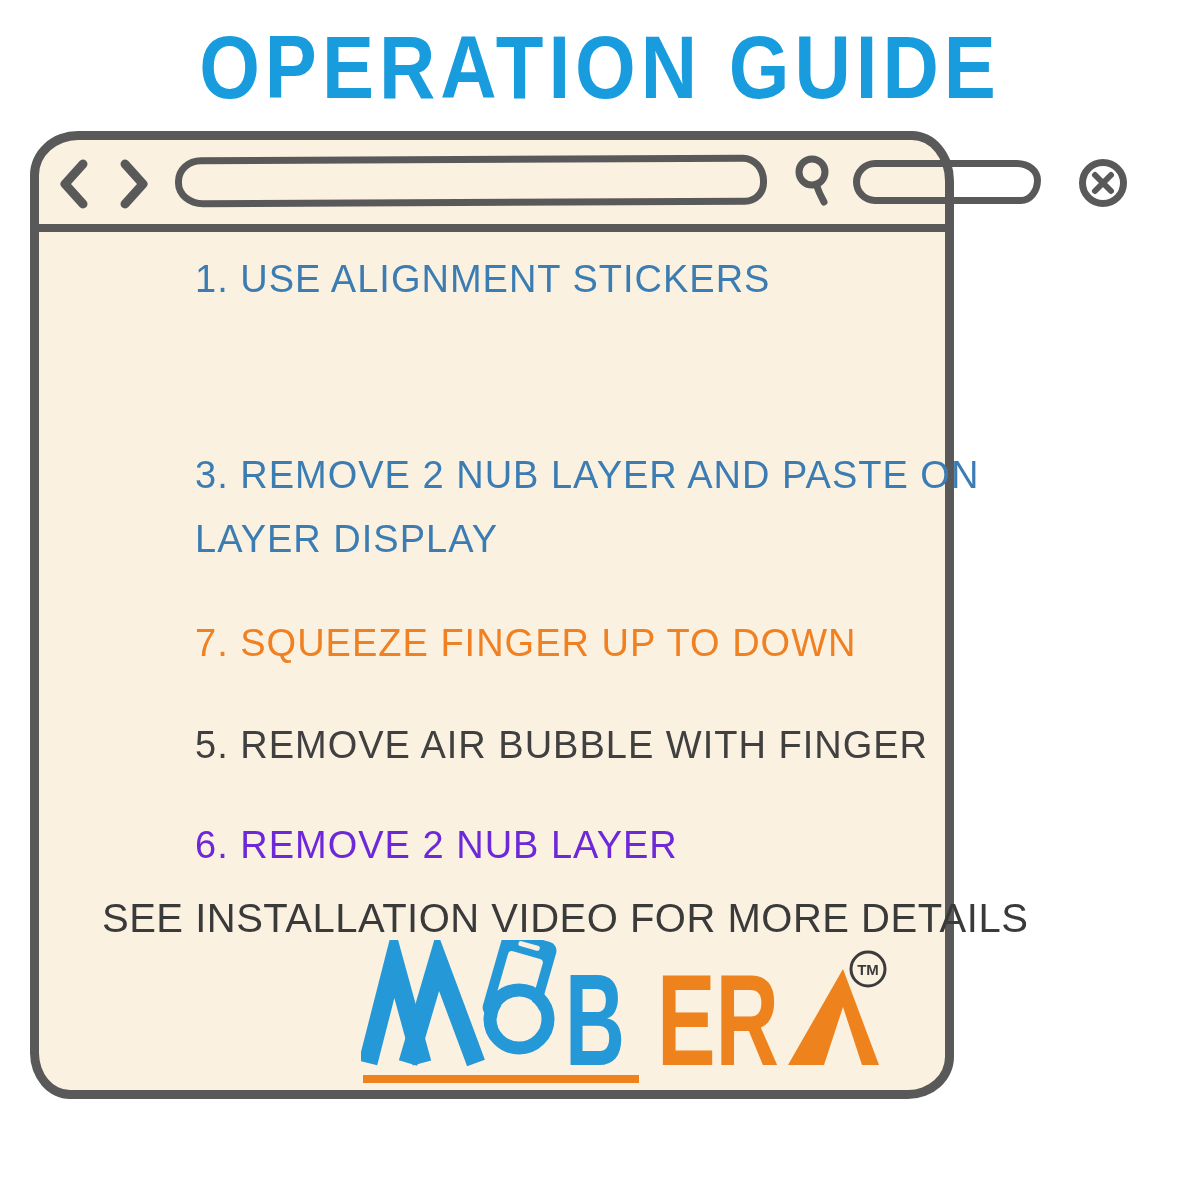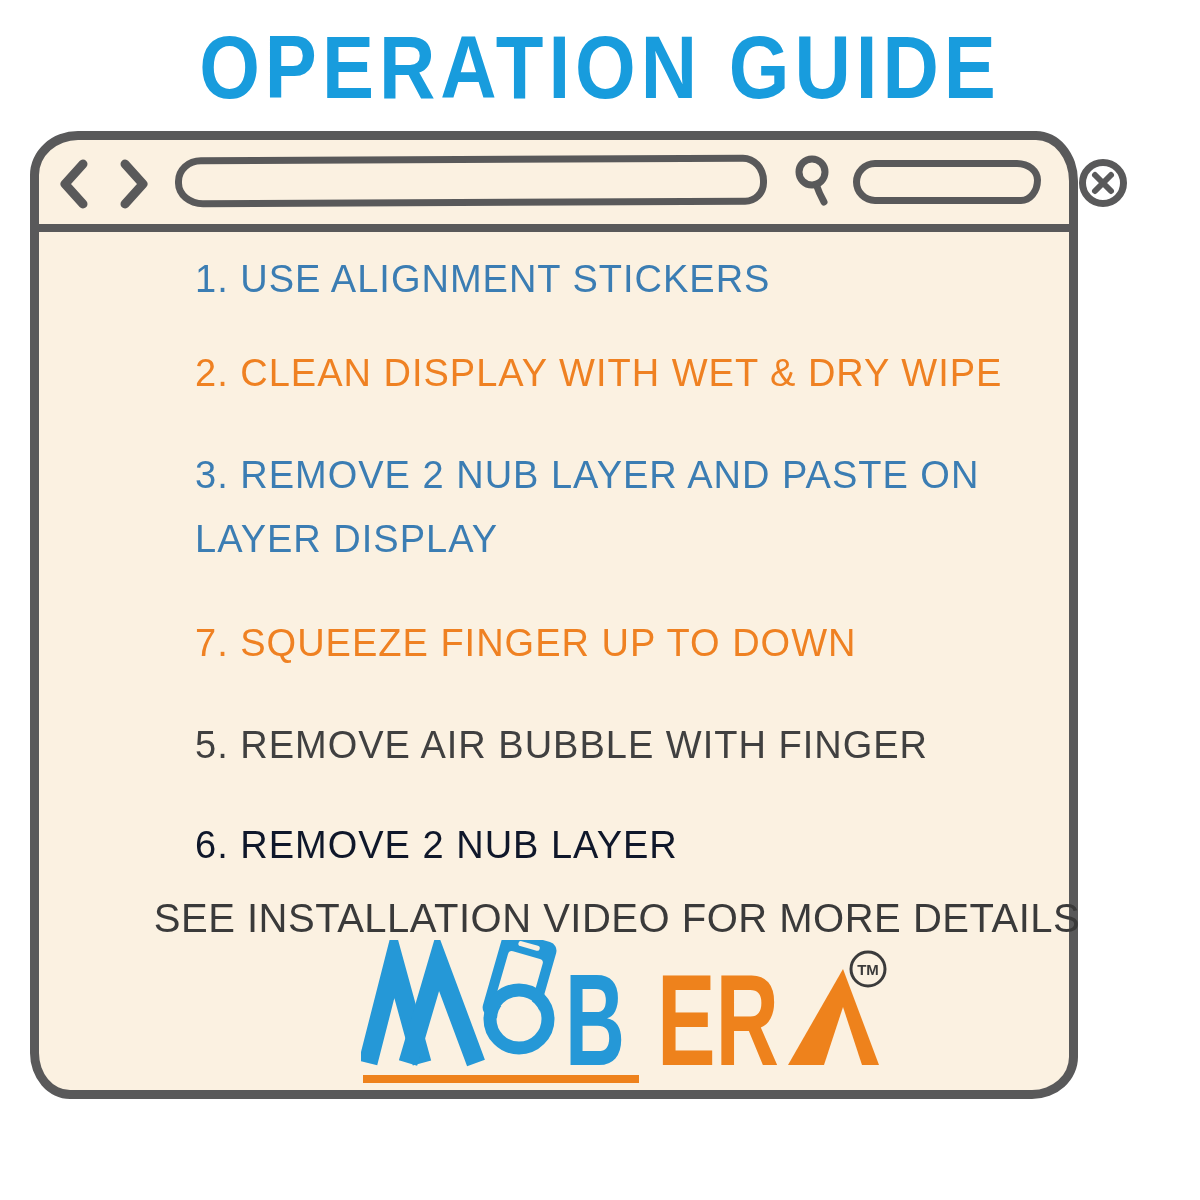--- a/index.html
+++ b/index.html
@@ -25,21 +25,21 @@
     letter-spacing: 5px;
     transform: scaleY(1.14);
     transform-origin: top center;
     white-space: nowrap;
   }
 
   
   .frame {
     position: absolute;
     left: 30px; top: 131px;
-    width: 1048px; height: 968px;
+    width: 924px; height: 968px;
     box-sizing: border-box;
     border: 9px solid #59595a;
     border-radius: 48px 42px 46px 40px / 44px 50px 42px 46px;
     background: #fbf1e1;
     text-decoration: underline;
   }
 
   .toolbar {
     position: absolute;
     left: 0; top: 0; right: 0;
@@ -145,38 +145,35 @@
         <svg width="26" height="26" viewBox="0 0 26 26">
           <path d="M5,5 L21,21 M21,5 L5,21" fill="none" stroke-width="6" stroke-linecap="round" style="stroke: rgb(89, 89, 90);"></path>
         </svg>
       </div>
     </div>
 
     <div class="step step-1" style="color: rgb(59, 125, 179);">
       <span>1. USE ALIGNMENT STICKERS</span>
     </div>
 
-    <div class="step step-2" style="color: rgb(239, 129, 34);">
-      <span>2. CLEAN DISPLAY WITH WET &amp; DRY WIPE</span>
-    </div>
 
     <div class="step step-3" style="color: rgb(59, 125, 179);">
       <span>3. REMOVE 2 NUB LAYER AND PASTE ON</span>
       <span class="line2">LAYER DISPLAY</span>
     </div>
 
     <div class="step step-4" style="color: rgb(239, 129, 34);">
       <span>7. SQUEEZE FINGER UP TO DOWN</span>
     </div>
 
     <div class="step step-5" style="color: #404040;">
       <span>5. REMOVE AIR BUBBLE WITH FINGER</span>
     </div>
 
-    <div class="step step-6" style="color: #0f172a;">
+    <div class="step step-6" style="color: #6d28d9;">
       <span>6. REMOVE 2 NUB LAYER</span>
     </div>
 
     <div class="footer-note" style="color: rgb(58, 58, 58);">SEE INSTALLATION VIDEO FOR MORE DETAILS</div>
 
     <div class="logo-wrap">
       <svg width="530" height="150" viewBox="0 0 530 148">
 
         <g>
           <path d="M7,122 L33,20 L61,122" fill="none" stroke-width="19" stroke-linejoin="miter" stroke-miterlimit="6" style="stroke: rgb(37, 152, 215);"></path>

